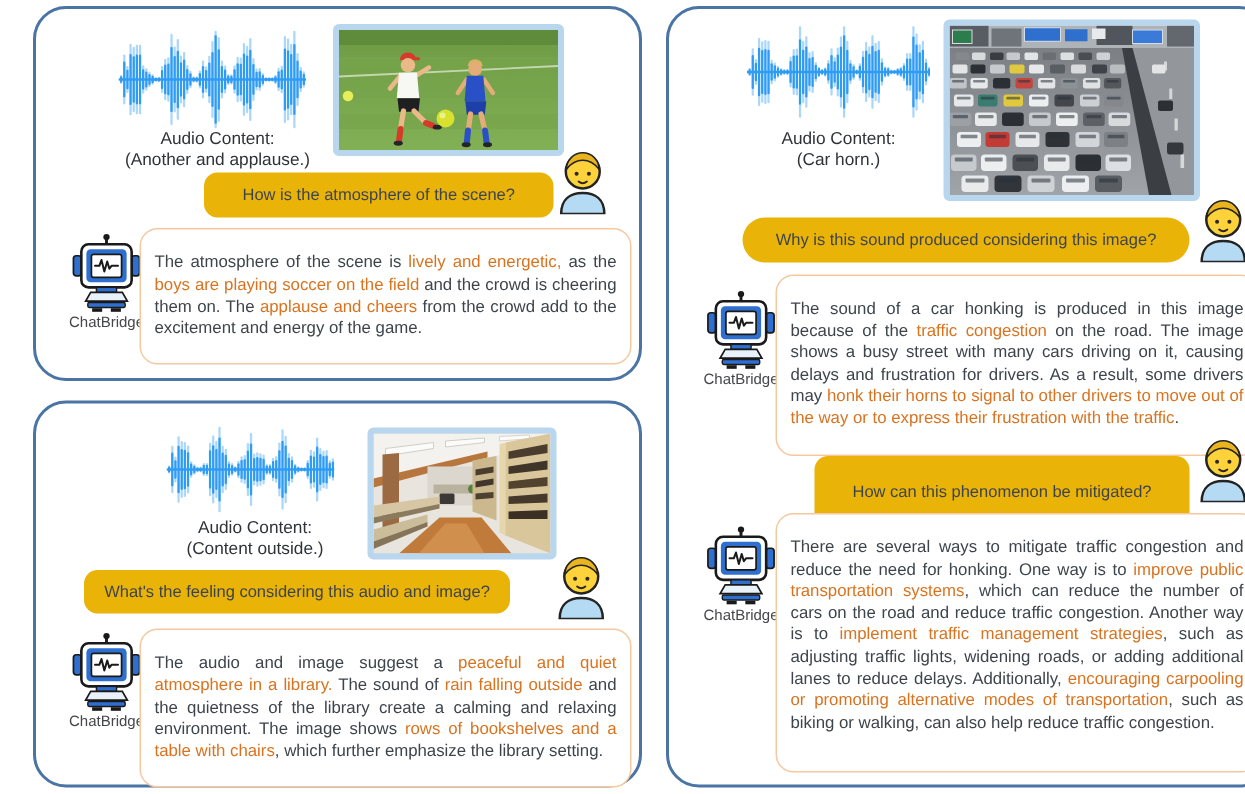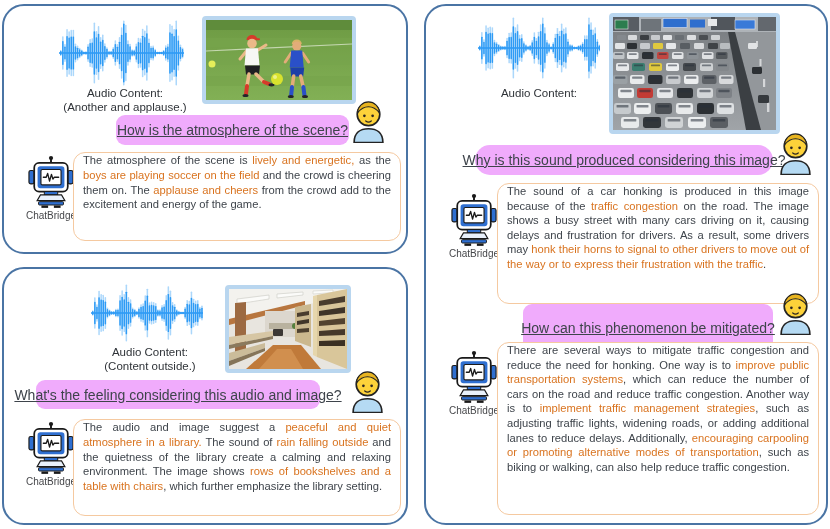--- a/index.html
+++ b/index.html
@@ -2,39 +2,39 @@
 <html><head>
 <meta charset="utf-8">
 <style>
   html,body { margin:0; padding:0; }
   body {
     width:830px; height:529px; position:relative; background:#ffffff;
     font-family:"Liberation Sans", sans-serif; color:#3e444b; overflow:hidden;
   }
   .panel {
     position:absolute; background:#fff; box-sizing:border-box;
-    border:2.5px solid #4a74a4; border-radius:22px;
+    border:2.5px solid #4a74a4; border-radius:22px;margin-left:20px;
   }
   .wave { position:absolute; }
   .audio-label {
     position:absolute; text-align:center; font-size:11.5px; line-height:13.5px; color:#2f3338;
   }
   .photo {
     position:absolute; border:4px solid #b9d6ef; border-radius:4px;
     overflow:hidden; background:#d8d8d8; box-sizing:border-box;
   }
   .photo svg { display:block; width:100%; height:100%; }
   .q-bubble {
-    position:absolute; background:#f0abfc; border-radius:9px;
+    position:absolute; background:#eab308; border-radius:9px;
     display:flex; align-items:center; justify-content:center;
-    font-size:14px; color:#3e444b; white-space:nowrap; box-sizing:border-box;text-decoration:underline;
+    font-size:11px; color:#3e444b; white-space:nowrap; box-sizing:border-box;
   }
   .a-bubble {
     position:absolute; background:#fff; border:1.5px solid #f5c9a0; border-radius:12px;
-    padding:0 9px; font-size:11.2px; line-height:14.8px; text-align:justify;
+    padding:15px 9px; font-size:11.2px; line-height:14.8px; text-align:justify;
     color:#3e444b; box-sizing:border-box;
   }
   .hl { color:#d9731f; }
   .person { position:absolute; }
   .bot {
     position:absolute; width:64px; display:flex; flex-direction:column; align-items:center;
   }
   .bot-label { font-size:10px; color:#46474a; margin-top:1px; white-space:nowrap; }
   svg { display:block; }
 </style>
@@ -537,20 +537,21 @@
       <rect x="116.49999999999989" y="10.211132133807418" width="1.5" height="41.577735732385165" rx="0.7" fill="#2e9bf5" opacity="0.4"></rect>
       <rect x="116.49999999999989" y="16.1508086670053" width="1.5" height="29.698382665989403" rx="0.7" fill="#2e9bf5" opacity="1"></rect>
       <rect x="118.59999999999988" y="22.06656296849901" width="1.5" height="17.86687406300198" rx="0.7" fill="#2e9bf5" opacity="0.4"></rect>
       <rect x="118.59999999999988" y="24.618973548927865" width="1.5" height="12.762052902144271" rx="0.7" fill="#2e9bf5" opacity="1"></rect>
       <rect x="120.69999999999987" y="27.569407182656498" width="1.5" height="6.861185634687007" rx="0.7" fill="#2e9bf5" opacity="0.4"></rect>
       <rect x="120.69999999999987" y="28.549576559040354" width="1.5" height="4.900846881919291" rx="0.7" fill="#2e9bf5" opacity="1"></rect>
       <rect x="0" y="30.2" width="122" height="1.6" fill="#2e9bf5"></rect>
     </svg>
   <div class="audio-label" style="left:23px; top:81px; width:180px;">
     <div>Audio Content:</div>
+    <div>(Car horn.)</div>
   </div>
   <div class="photo" style="left:183px; top:7px; width:171px; height:121px;">
     <svg viewBox="0 0 163 113" preserveAspectRatio="none">
       <defs>
         <linearGradient id="road" x1="0" y1="0" x2="0" y2="1">
           <stop offset="0" stop-color="#7c8084"></stop>
             <stop offset="1" stop-color="#a0a4a8"></stop>
         </linearGradient>
       </defs>
       <rect width="163" height="16" fill="#aeb3b8"></rect>

